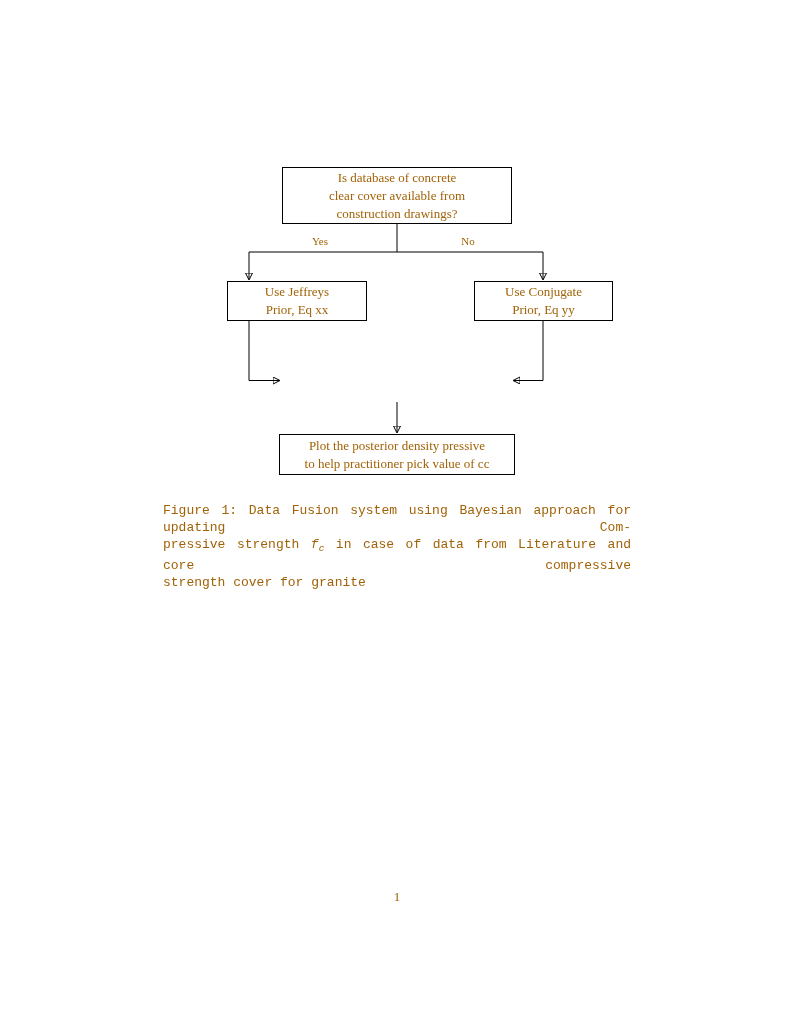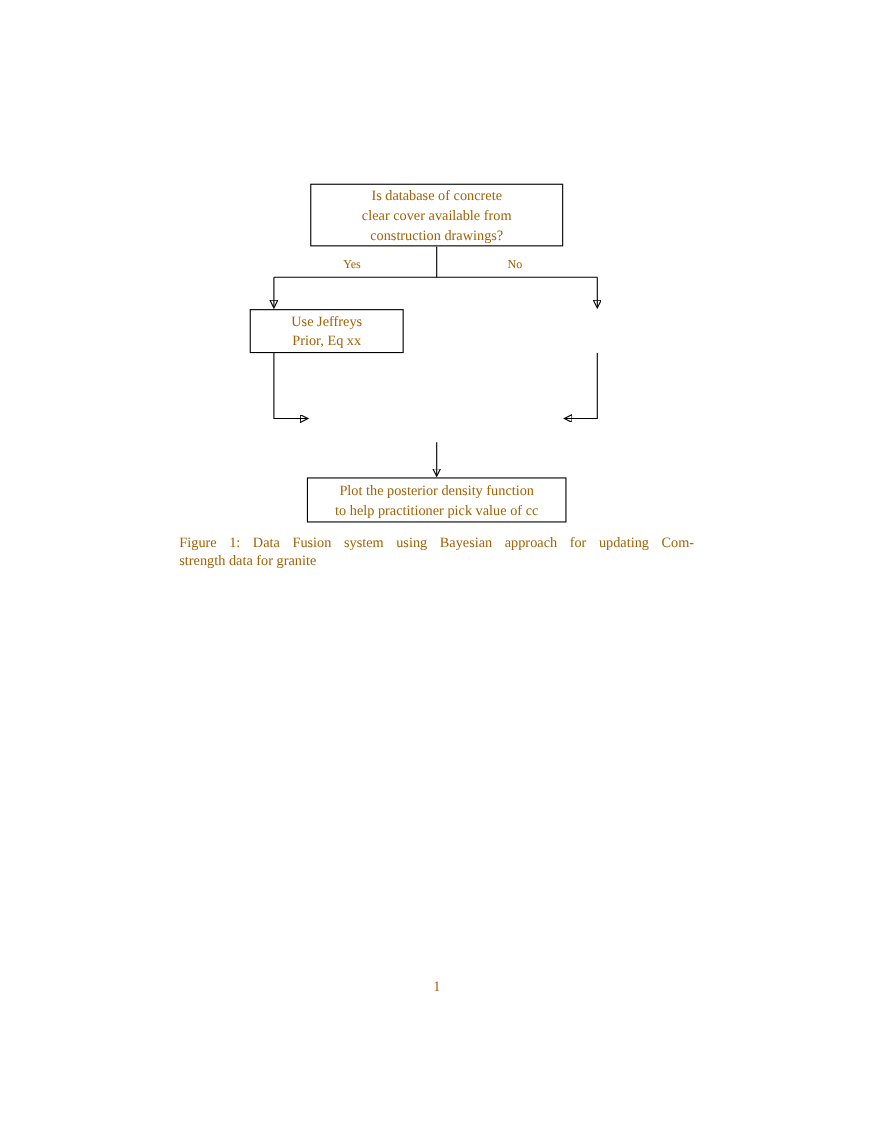--- a/index.html
+++ b/index.html
@@ -52,24 +52,25 @@
     width: 50px;
     text-align: center;
     font-size: 11px;
     line-height: 16px;
   }
   .edge-label-yes { left: 295px; top: 233px; }
   .edge-label-no  { left: 443px; top: 233px; text-align: center; }
   .caption {
     position: absolute;
     left: 163px;
-    top: 484px;
+    top: 502px;
     width: 468px;
     font-size: 13px;
     line-height: 17px;
+    font-family: Liberation Mono, monospace;
   }
   .cap-line { width: 100%; }
   .cap-justify {
     text-align: justify;
     text-align-last: justify;
   }
   .math-var {
     font-style: italic;
   }
   .math-sub {
@@ -110,25 +111,28 @@
 clear cover available from
 construction drawings?</div>
 
   <div class="edge-label edge-label-yes">Yes</div>
 
   <div class="edge-label edge-label-no">No</div>
 
   <div class="box box-jeffreys">Use Jeffreys
 Prior, Eq xx</div>
 
+  <div class="box box-conjugate">Use Conjugate
+Prior, Eq yy</div>
 
 
-  <div class="box box-plot">Plot the posterior density function
+  <div class="box box-plot">Plot the posterior density pressive
 to help practitioner pick value of cc</div>
 
   <div class="caption">
     <div class="cap-line cap-justify">Figure 1: Data Fusion system using Bayesian approach for updating Com-</div>
-    <div class="cap-line">strength data for granite</div>
+    <div class="cap-line cap-justify"><span>pressive strength</span> <span><span class="math-var">f</span><span class="math-sub">c</span></span> <span>in case of data from Literature and core compressive</span></div>
+    <div class="cap-line">strength cover for granite</div>
   </div>
 
   <div class="page-number">1</div>
 
 </div>
 
 </body></html>

